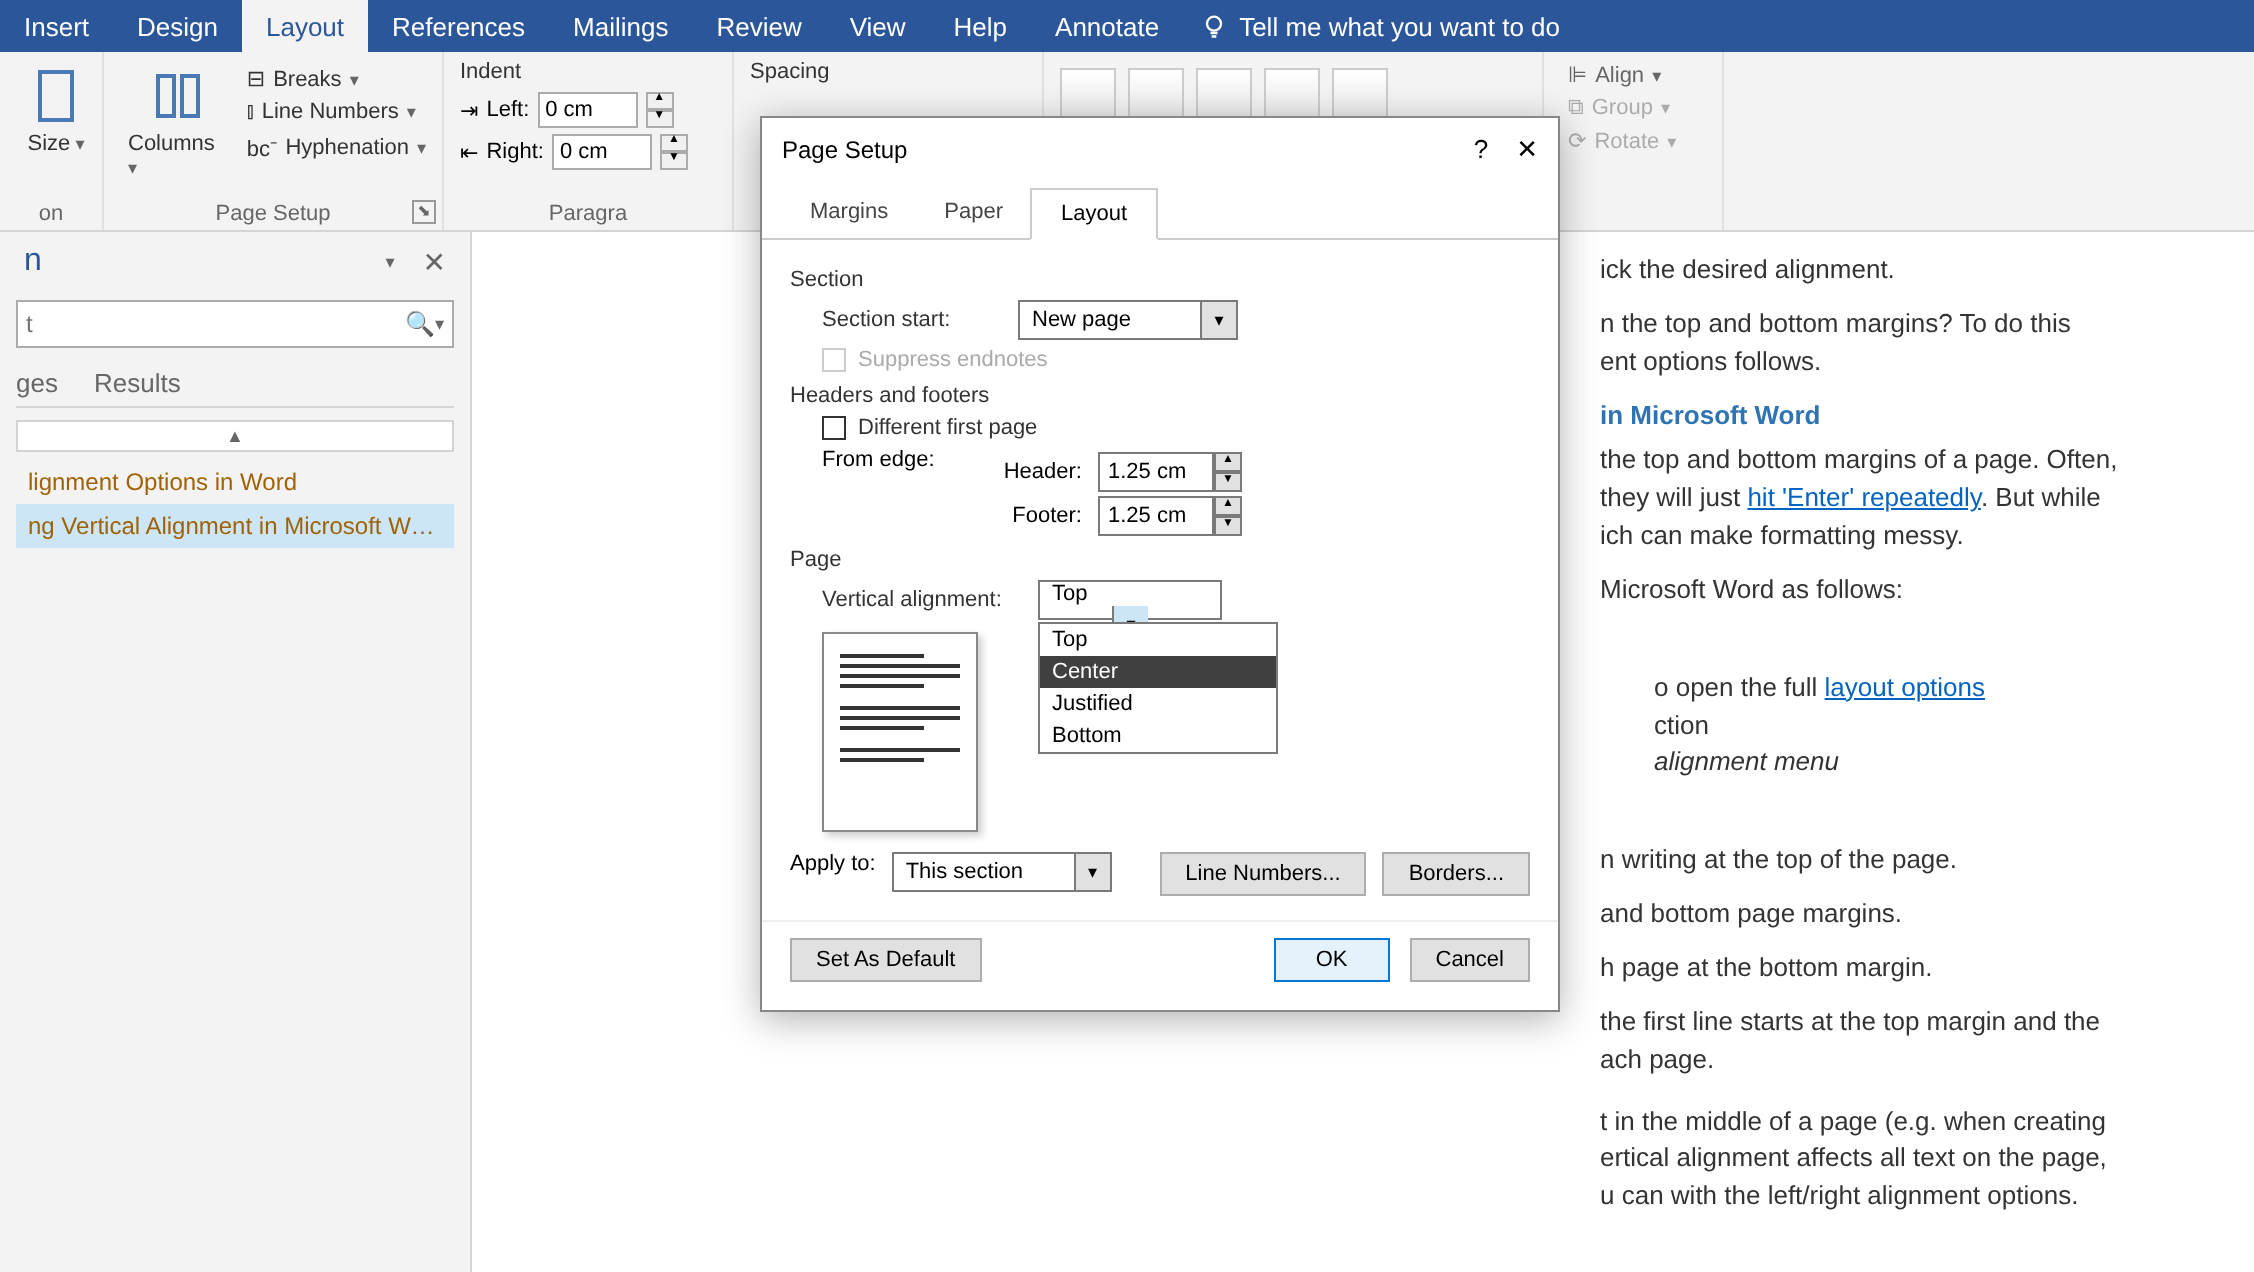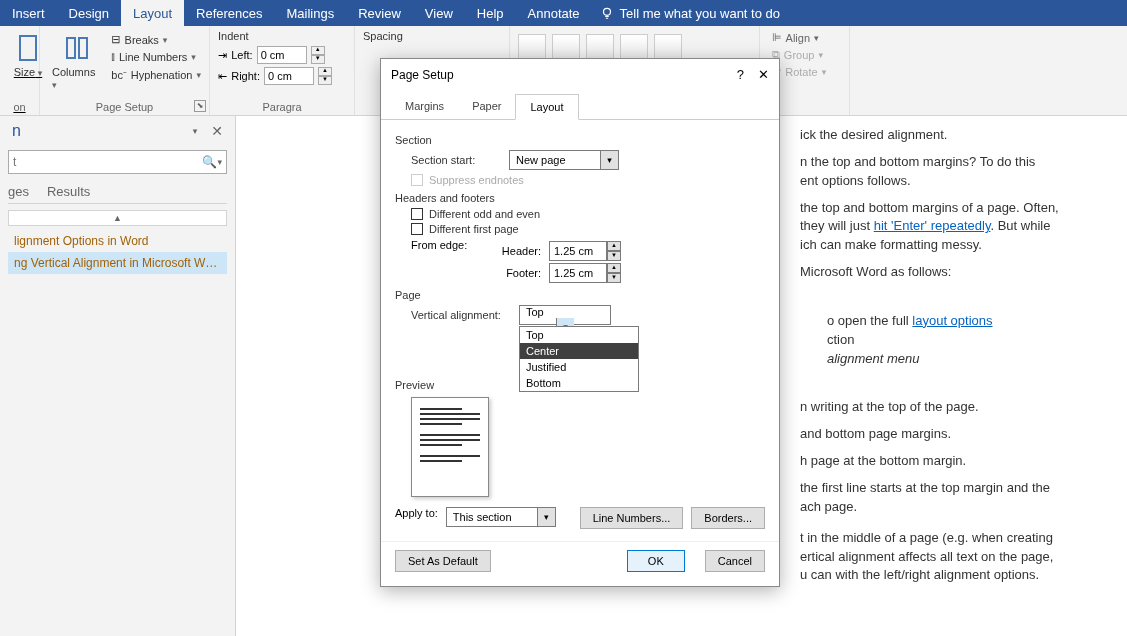--- a/index.html
+++ b/index.html
@@ -66,21 +66,21 @@
 .va-opt { padding:2px 6px; cursor:pointer; }
 .va-opt.hover { background:#404040; color:#fff; }
 .preview-box { width:78px; height:100px; border:1px solid #888; box-shadow:2px 2px 4px rgba(0,0,0,.2); margin:6px 0 10px 16px; padding:10px 8px; display:flex; flex-direction:column; gap:3px; }
 .pv-line { height:2px; background:#333; }
 .pv-short { width:70%; }
 .dlg-bottom { display:flex; align-items:flex-start; gap:8px; margin-top:4px; }
 .dlg-bottom .spacer { flex:1; }
 .btn { border:1px solid #adadad; background:#e1e1e1; padding:4px 12px; font-size:11px; cursor:pointer; }
 .btn.primary { border:1px solid #0078d7; background:#e5f1fb; padding:4px 20px; }
 .dlg-footer { display:flex; justify-content:space-between; padding:8px 14px 14px; border-top:1px solid #eee; }
-.dlg-footer .right { display:flex; gap:20px; }
+.dlg-footer .right { display:flex; gap:10px; }
 .launcher { position:absolute; bottom:3px; right:3px; width:12px; height:12px; border:1px solid #999; font-size:8px; text-align:center; line-height:10px; color:#666; cursor:pointer; }
 .wrap-icons { display:flex; gap:6px; padding-top:4px; }
 .wrap-ico { width:28px; height:28px; border:1px solid #ccc; background:linear-gradient(180deg,#fff,#e8e8e8); }
 </style>
 </head>
 <body>
 
 <div class="ribbon-tabs">
   <div class="ribbon-tab">Insert</div>
   <div class="ribbon-tab">Design</div>
@@ -94,21 +94,21 @@
   <div class="tell-me">
     <svg class="bulb" viewBox="0 0 24 24" fill="none" stroke="#fff" stroke-width="2">
         <circle cx="12" cy="10" r="6"></circle>
         <path d="M9 18h6M10 21h4"></path>
       </svg>
     <span>Tell me what you want to do</span>
   </div>
 </div>
 
 <div class="ribbon-content">
-  <div class="ribbon-group" style="width:40px; position:relative;text-decoration:underline;">
+  <div class="ribbon-group" style="width:52px; position:relative;">
     <div class="group-row">
       <div class="big-btn">
         <svg class="big-icon" viewBox="0 0 32 32">
             <rect x="8" y="4" width="16" height="24" fill="none" stroke="#4a7ab5" stroke-width="2"></rect>
           </svg>
         <div><span>Size</span><span class="dropdown-arrow"> ▾</span></div>
       </div>
     </div>
     <div class="group-label">on</div>
   </div>
@@ -222,20 +222,21 @@
     <span>Results</span>
   </div>
   <div class="nav-collapse">▲</div>
   <div class="nav-item">lignment Options in Word</div>
   <div class="nav-item sel">ng Vertical Alignment in Microsoft Word</div>
 </div>
 
 <div class="doc-body">
   <p>ick the desired alignment.</p>
   <p><span>n the top and bottom margins? To do this</span><br><span>ent options follows.</span></p>
+  <p class="heading">in Microsoft Word</p>
   <p><span>the top and bottom margins of a page. Often,</span><br><span>they will just </span><a href="#">hit 'Enter' repeatedly</a><span>. But while</span><br><span>ich can make formatting messy.</span></p>
   <p>Microsoft Word as follows:</p>
   <p style="margin-top:30px;margin-left:27px;"><span>o open the full </span><a href="#">layout options</a><br><span>ction</span><br><span style="font-style:italic;">alignment menu</span></p>
   <p style="margin-top:30px;">n writing at the top of the page.</p>
   <p>and bottom page margins.</p>
   <p>h page at the bottom margin.</p>
   <p><span>the first line starts at the top margin and the</span><br><span>ach page.</span></p>
   <p style="margin-top:12px;"><span>t in the middle of a page (e.g. when creating</span><br><span>ertical alignment affects all text on the page,</span><br><span>u can with the left/right alignment options.</span></p>
 </div>
 
@@ -260,24 +261,20 @@
         <span class="val">New page</span>
         <span class="arr">▾</span>
       </div>
     </div>
     <div class="chk disabled">
       <span class="box"></span>
       <span>Suppress endnotes</span>
     </div>
 
     <div class="dlg-section-title">Headers and footers</div>
-    <div class="chk">
-      <span class="box"></span>
-      <span>Different odd and even</span>
-    </div>
     <div class="chk">
       <span class="box"></span>
       <span>Different first page</span>
     </div>
     <div style="display:flex; margin-top:4px;">
       <span style="margin-left:16px; width:80px;">From edge:</span>
       <div>
         <div class="hf-row" style="margin-left:0;">
           <span class="lbl">Header:</span>
           <div class="num-input">
@@ -309,21 +306,20 @@
         <span class="arr" style="background:#cde6f7;">▾</span>
         <div class="va-dropdown">
           <div class="va-opt">Top</div>
           <div class="va-opt hover">Center</div>
           <div class="va-opt">Justified</div>
           <div class="va-opt">Bottom</div>
         </div>
       </div>
     </div>
 
-    <div class="dlg-section-title" style="margin-top:54px;">Preview</div>
     <div class="preview-box">
       <div class="pv-line pv-short"></div>
         <div class="pv-line"></div>
         <div class="pv-line"></div>
         <div class="pv-line pv-short"></div>
       <div style="height:3px;"></div>
       <div class="pv-line"></div>
         <div class="pv-line"></div>
         <div class="pv-line pv-short"></div>
       <div style="height:3px;"></div>

